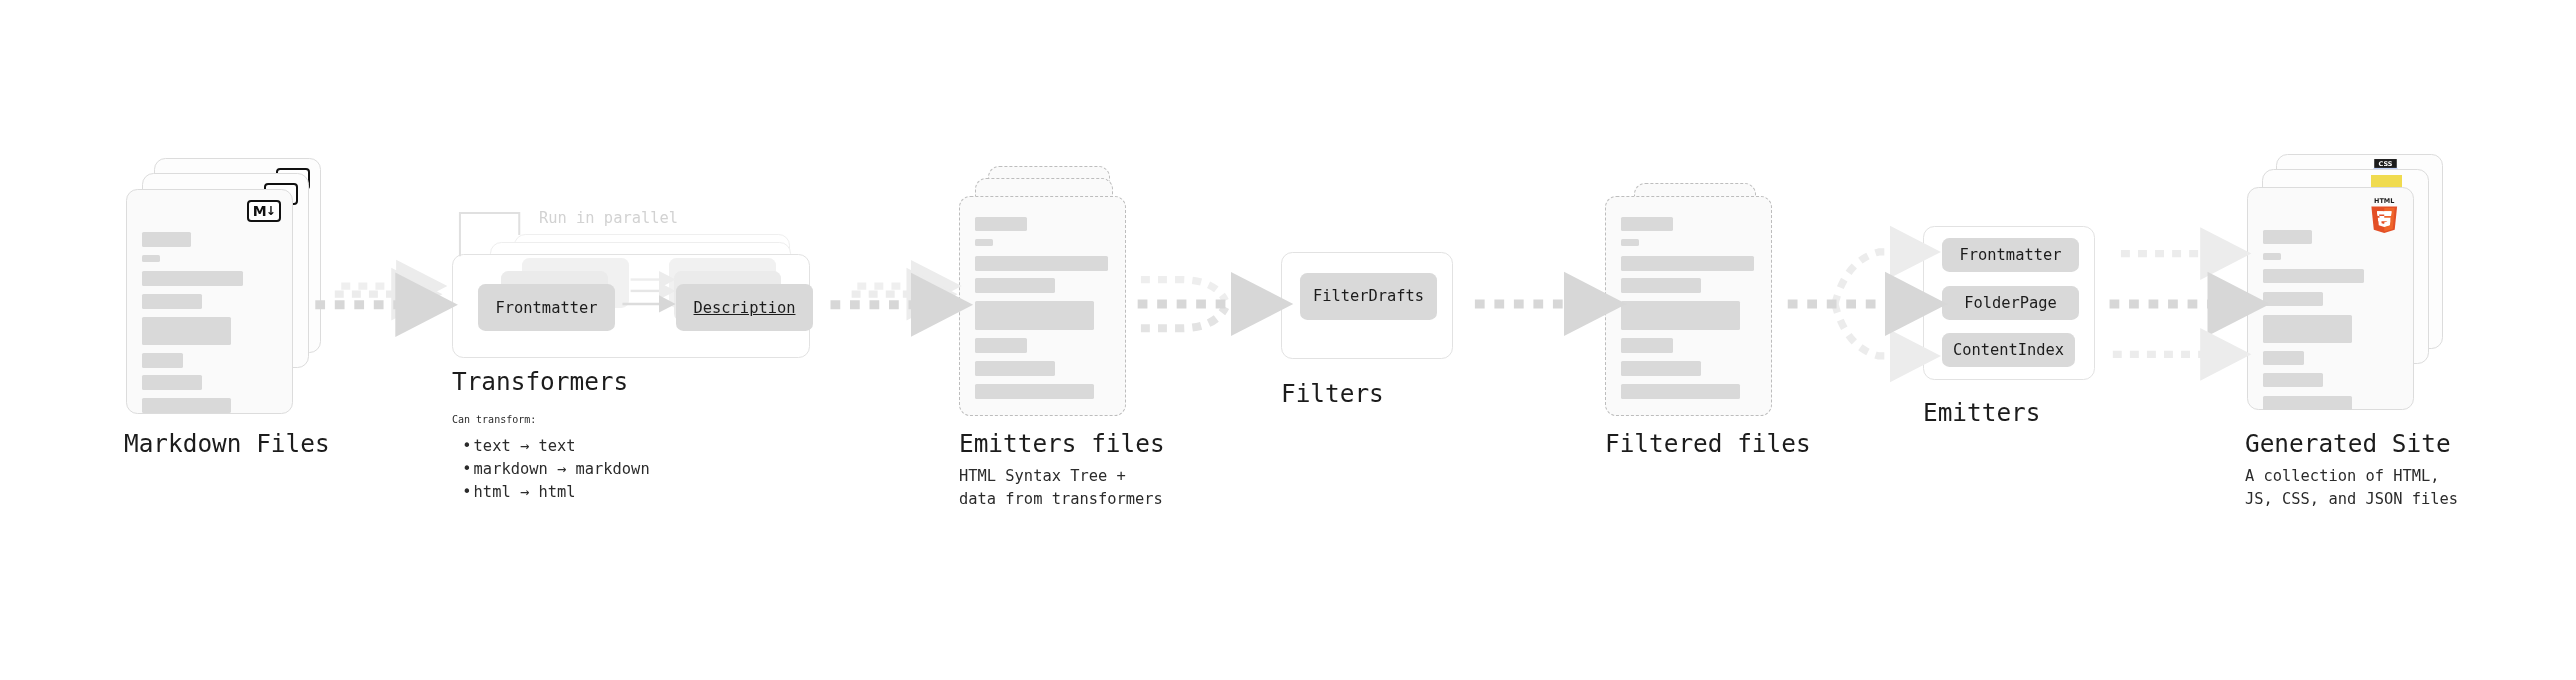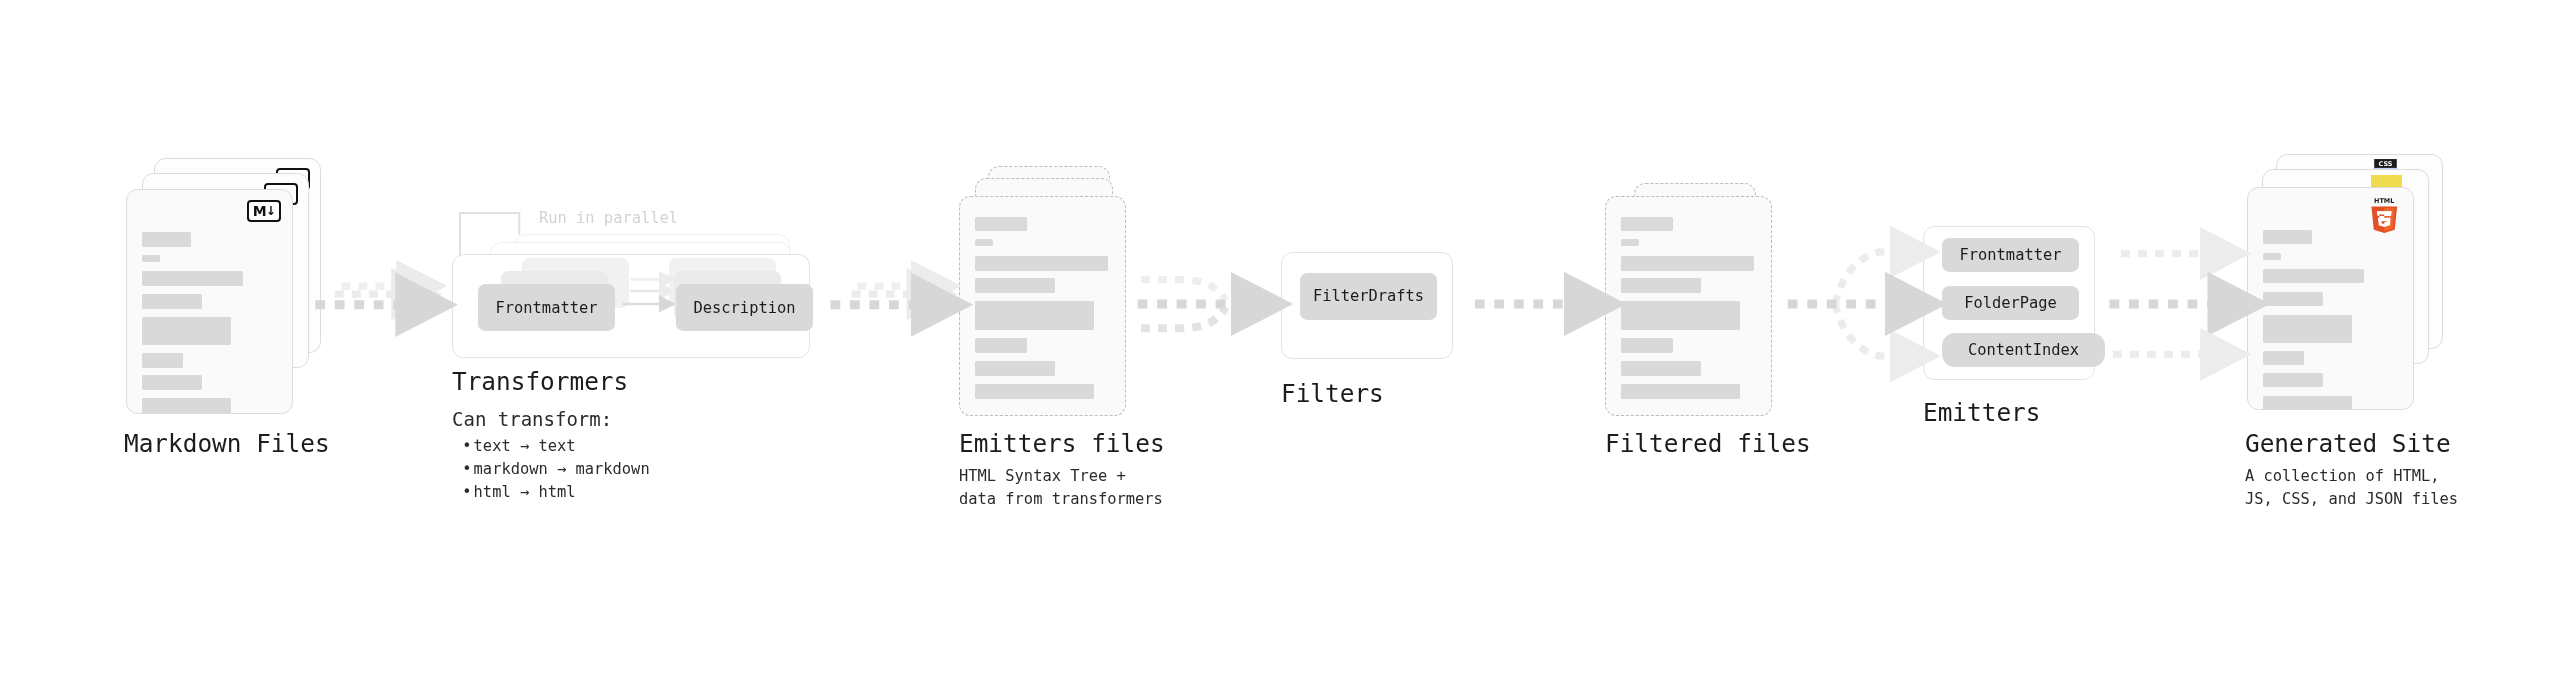--- a/index.html
+++ b/index.html
@@ -14,21 +14,21 @@
   
   .title{
     font-size:24.4px;font-weight:400;color:#1c1c1c;letter-spacing:0px;
     white-space:nowrap;
   }
   .caption{
     font-size:15.4px;line-height:23px;color:#2b2b2b;font-weight:400;
     white-space:pre-line;
   }
   .caption-small{
-    font-size:19px;line-height:23px;color:#2b2b2b;font-weight:400;
+    font-size:10px;line-height:23px;color:#2b2b2b;font-weight:400;
   }
   .bullets{margin:4px;padding:0;list-style:none;}
   .bullets li{
     font-size:15.4px;line-height:23px;color:#2b2b2b;
     padding-left:14.6px;position:relative;white-space:nowrap;
   }
   .bullets li:before{
     content:"•";position:absolute;left:3.3px;top:0;color:#2b2b2b;
   }
 
@@ -134,21 +134,21 @@
     <div class="panel" style="left:59px;top:39px;width:276px;height:114px;border-color:#efefef;"></div>
     <div class="panel" style="left:35px;top:47px;width:301px;height:114px;border-color:#eeeeee;"></div>
     <div class="panel" style="left:-3.3px;top:59px;width:358px;height:104px;border-color:#e2e2e2;"></div>
 
     <div class="chip ghost2" style="left:67px;top:63px;width:107px;height:50px;"></div>
     <div class="chip ghost" style="left:46px;top:76px;width:107px;height:50px;"></div>
     <div class="chip ghost2" style="left:214px;top:63px;width:107px;height:50px;"></div>
     <div class="chip ghost" style="left:219px;top:76px;width:107px;height:50px;"></div>
 
     <div class="chip" style="left:23px;top:89px;width:137px;height:47px;">Frontmatter</div>
-    <div class="chip" style="left:221px;top:89px;width:137px;height:47px;">Description</div>
+    <div class="chip" style="left:221px;top:89px;width:137px;height:47px;text-decoration:underline;">Description</div>
 
     <div class="runlabel" style="left:84px;top:14px;">Run in parallel</div>
   </div>
   <div class="title" style="position:absolute;left:452px;top:367px;">Transformers</div>
   <div class="caption-small" style="position:absolute;left:452px;top:408px;">Can transform:</div>
   <ul class="bullets" style="position:absolute;left:455px;top:431px;">
     <li>text → text</li>
     <li>markdown → markdown</li>
     <li>html → html</li>
   </ul>
@@ -187,21 +187,21 @@
       <div class="line" style="left:15.4px;top:141px;width:52px;"></div>
       <div class="line" style="left:15.4px;top:164px;width:80px;"></div>
       <div class="line" style="left:15.4px;top:187px;width:119px;"></div>
     </div>
   </div>
   <div class="title" style="position:absolute;left:1605px;top:429px;">Filtered files</div>
 
   <div class="panel" style="left:1923px;top:226px;width:172px;height:154px;">
     <div class="chip" style="left:18px;top:11.4px;width:137px;height:34px;">Frontmatter</div>
     <div class="chip" style="left:18px;top:59px;width:137px;height:34px;">FolderPage</div>
-    <div class="chip" style="left:18px;top:106px;width:163px;height:34px;border-radius:13px;">ContentIndex</div>
+    <div class="chip" style="left:18px;top:106px;width:133px;height:34px;">ContentIndex</div>
   </div>
   <div class="title" style="position:absolute;left:1923px;top:398px;">Emitters</div>
 
   <div class="docstack" style="left:2247px;top:154px;width:219px;height:276px;">
 
     <div class="doc back" style="left:29px;top:0px;width:167px;height:195px;"></div>
     <div class="cssbadge" style="left:124px;top:4.9px;width:29px;height:18px;">
       <svg width="29" height="14.6" viewBox="0 0 36 18" xmlns="http://www.w3.org/2000/svg">
         <rect x="4" y="0" width="28" height="11" fill="#1b1b1b"></rect>
         <text x="18" y="9" font-size="8" fill="#ffffff" text-anchor="middle" font-family="DejaVu Sans, sans-serif" font-weight="bold">CSS</text>

